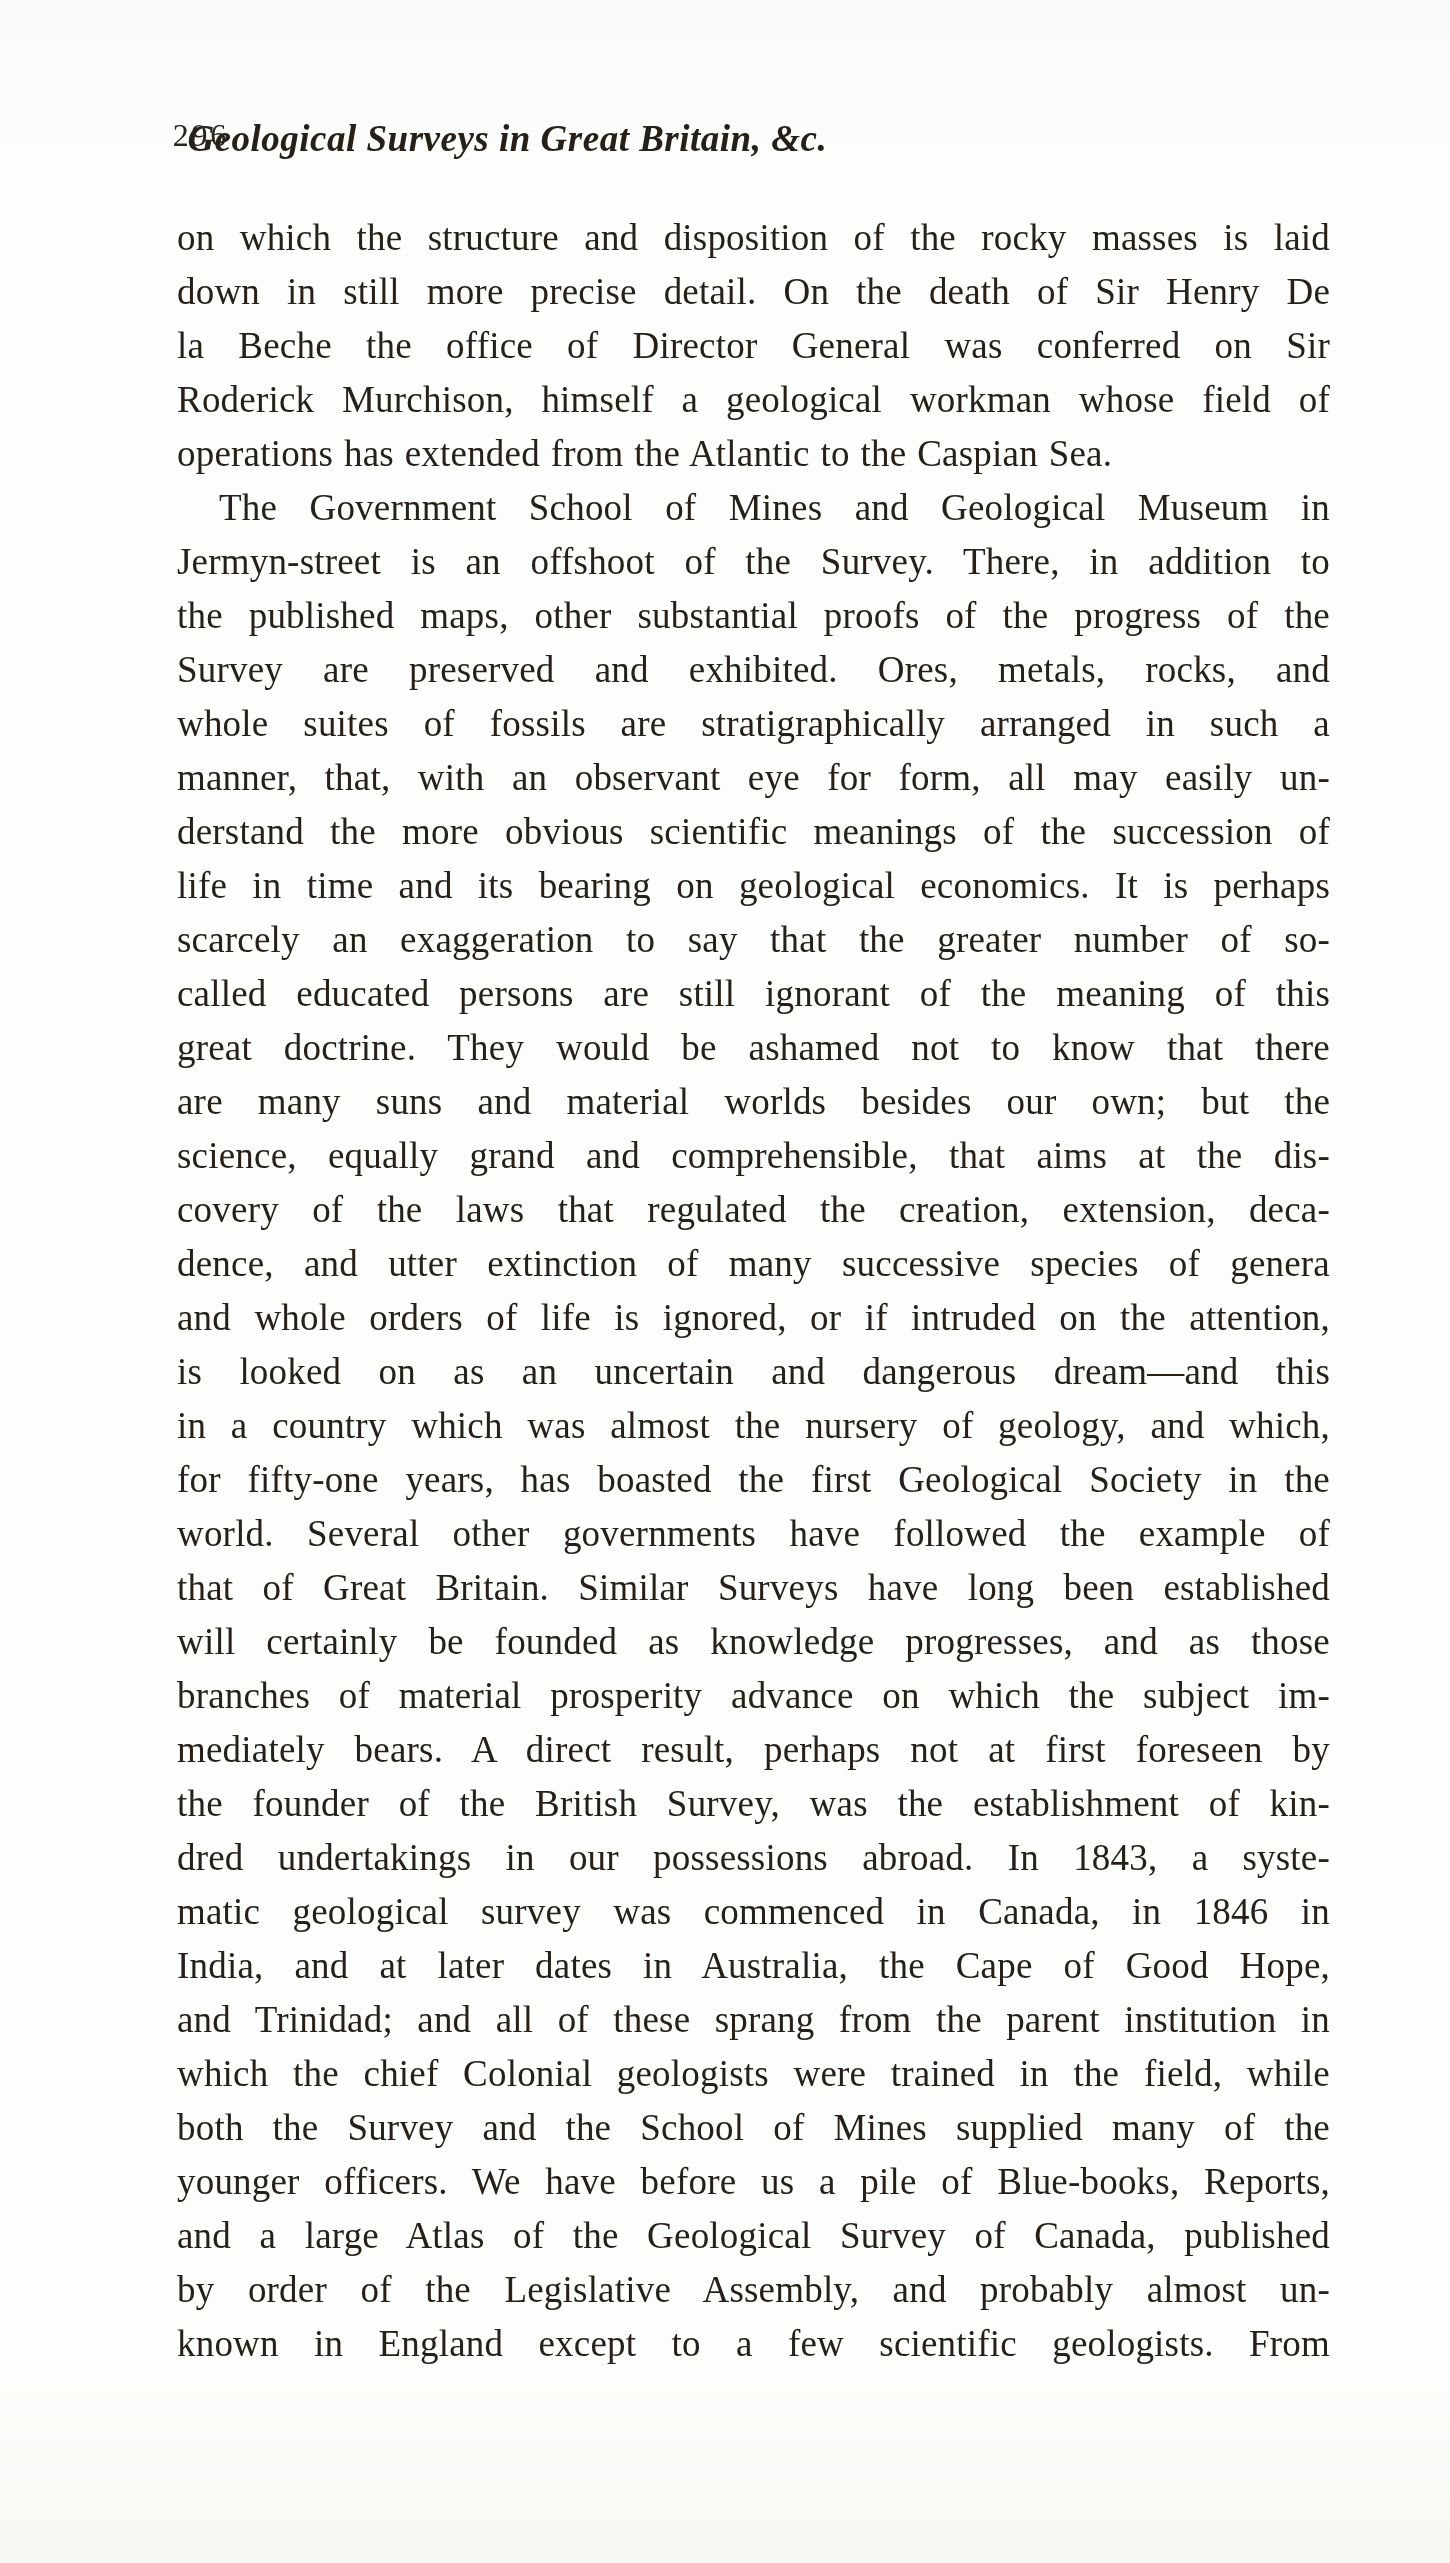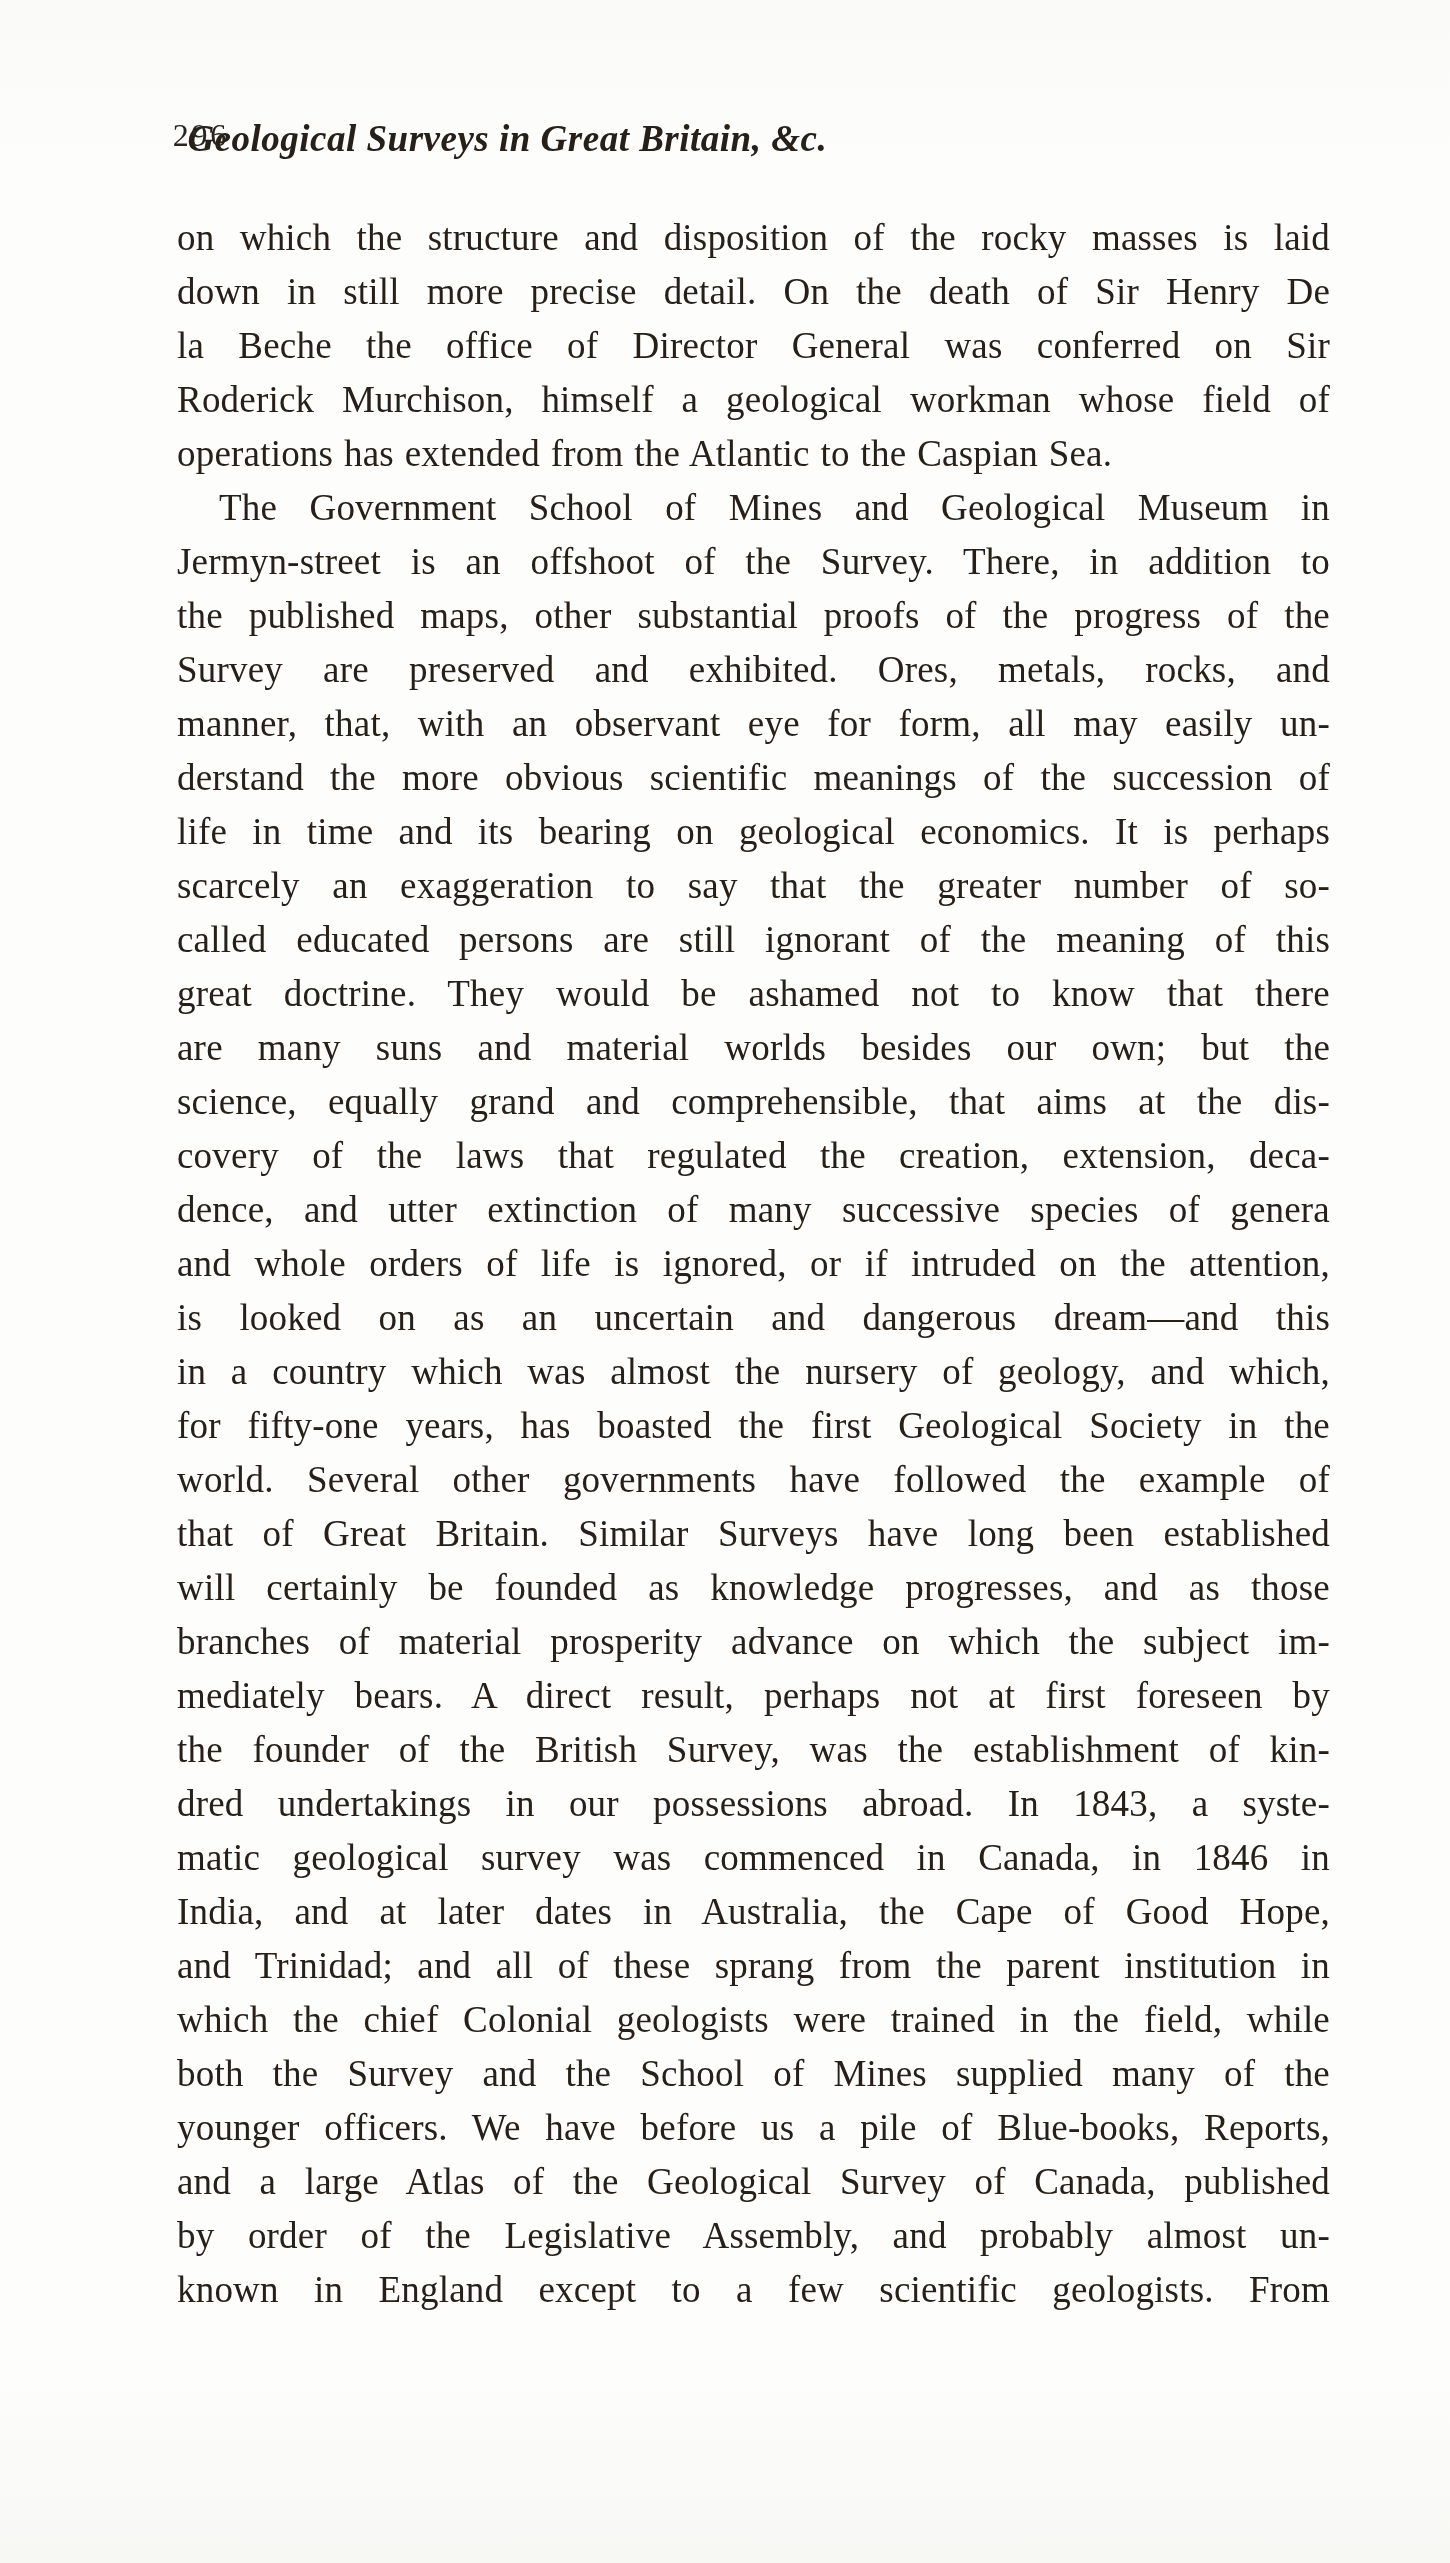--- a/index.html
+++ b/index.html
@@ -85,20 +85,21 @@
           <div class="line">down in still more precise detail.  On the death of Sir Henry De</div>
           <div class="line">la Beche the office of Director General was conferred on Sir</div>
           <div class="line">Roderick Murchison, himself a geological workman whose field of</div>
           <div class="line no-justify">operations has extended from the Atlantic to the Caspian Sea.</div>
         </div>
         <div class="paragraph">
           <div class="line indent">The Government School of Mines and Geological Museum in</div>
           <div class="line">Jermyn-street is an offshoot of the Survey.  There, in addition to</div>
           <div class="line">the published maps, other substantial proofs of the progress of the</div>
           <div class="line">Survey are preserved and exhibited.  Ores, metals, rocks, and</div>
+          <div class="line">whole suites of fossils are stratigraphically arranged in such a</div>
           <div class="line">manner, that, with an observant eye for form, all may easily un-</div>
           <div class="line">derstand the more obvious scientific meanings of the succession of</div>
           <div class="line">life in time and its bearing on geological economics.  It is perhaps</div>
           <div class="line">scarcely an exaggeration to say that the greater number of so-</div>
           <div class="line">called educated persons are still ignorant of the meaning of this</div>
           <div class="line">great doctrine.  They would be ashamed not to know that there</div>
           <div class="line">are many suns and material worlds besides our own; but the</div>
           <div class="line">science, equally grand and comprehensible, that aims at the dis-</div>
           <div class="line">covery of the laws that regulated the creation, extension, deca-</div>
           <div class="line">dence, and utter extinction of many successive species of genera</div>

